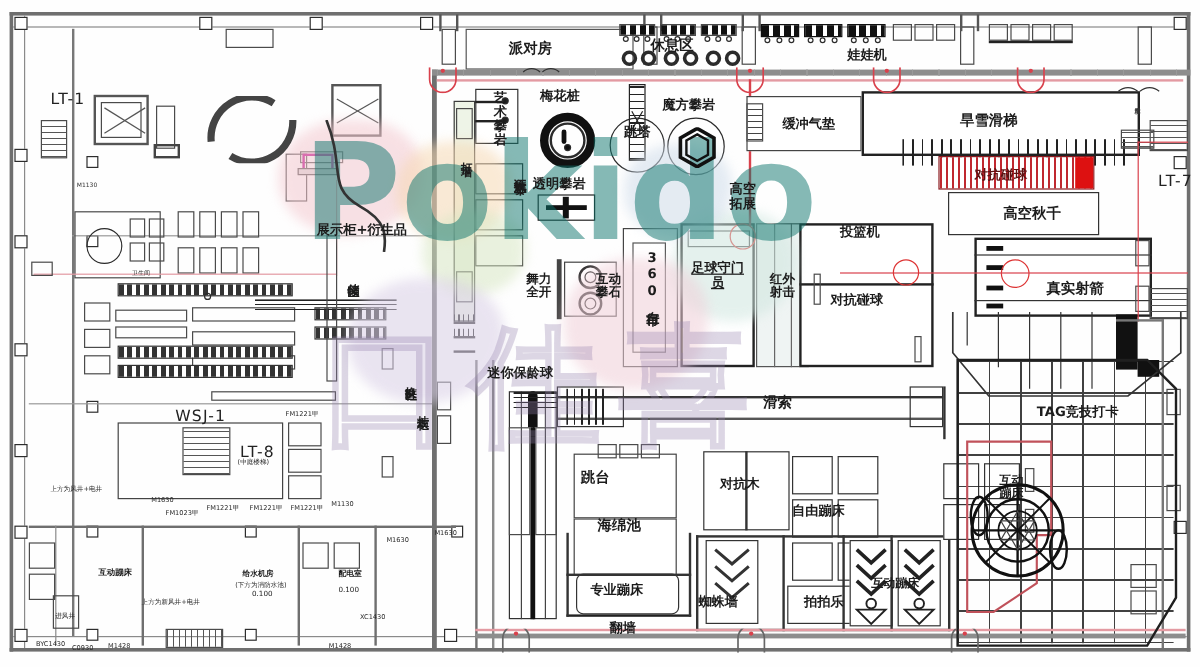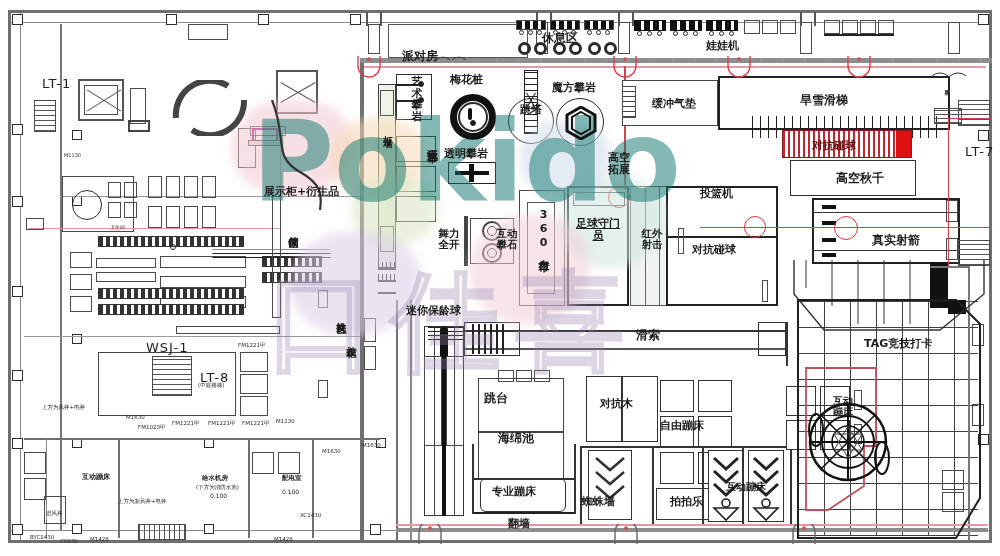--- a/index.html
+++ b/index.html
@@ -234,21 +234,21 @@
   <div class="rm" style="left:252px;top:128px;width:26px;height:14px;border:2px solid #b08;"></div>
   <div class="rm" style="left:248px;top:140px;width:34px;height:6px;background:#ddd;"></div>
 
   <div class="wall" style="left:360px;top:58px;width:4px;height:482px;"></div>
   <div class="wall2" style="left:360px;top:58px;width:632px;height:5px;"></div>
   <div class="pinkln" style="left:364px;top:66px;width:622px;height:1.5px;"></div>
   <div class="ln" style="left:364px;top:58px;width:622px;height:5px;
        background:repeating-linear-gradient(90deg,#999 0 1px,transparent 1px 22px);"></div>
 
   <div class="rmf" style="left:388px;top:24px;width:140px;height:34px;"></div>
-  <div class="lb" style="left:402px;top:32px;font-size:12px;margin-top:16px;">派对房</div>
+  <div class="lb" style="left:424px;top:32px;font-size:12px;">派对房</div>
   <svg style="position:absolute;left:434px;top:48px;width:36px;height:14px;z-index:5;">
     <path d="M2 12 A 10 10 0 0 1 16 12" fill="none" stroke="#333" stroke-width="1"></path>
     <path d="M18 12 A 10 10 0 0 1 32 12" fill="none" stroke="#333" stroke-width="1"></path>
   </svg>
   <div class="rm" style="left:368px;top:24px;width:12px;height:30px;"></div>
   <div class="rm" style="left:536px;top:22px;width:12px;height:32px;"></div>
   <div class="rm" style="left:618px;top:22px;width:12px;height:32px;"></div>
   <div class="rm" style="left:800px;top:22px;width:12px;height:32px;"></div>
   <div class="rm" style="left:948px;top:22px;width:12px;height:32px;"></div>
   <div class="ln" style="left:366px;top:12px;width:2px;height:14px;background:#555;"></div>

